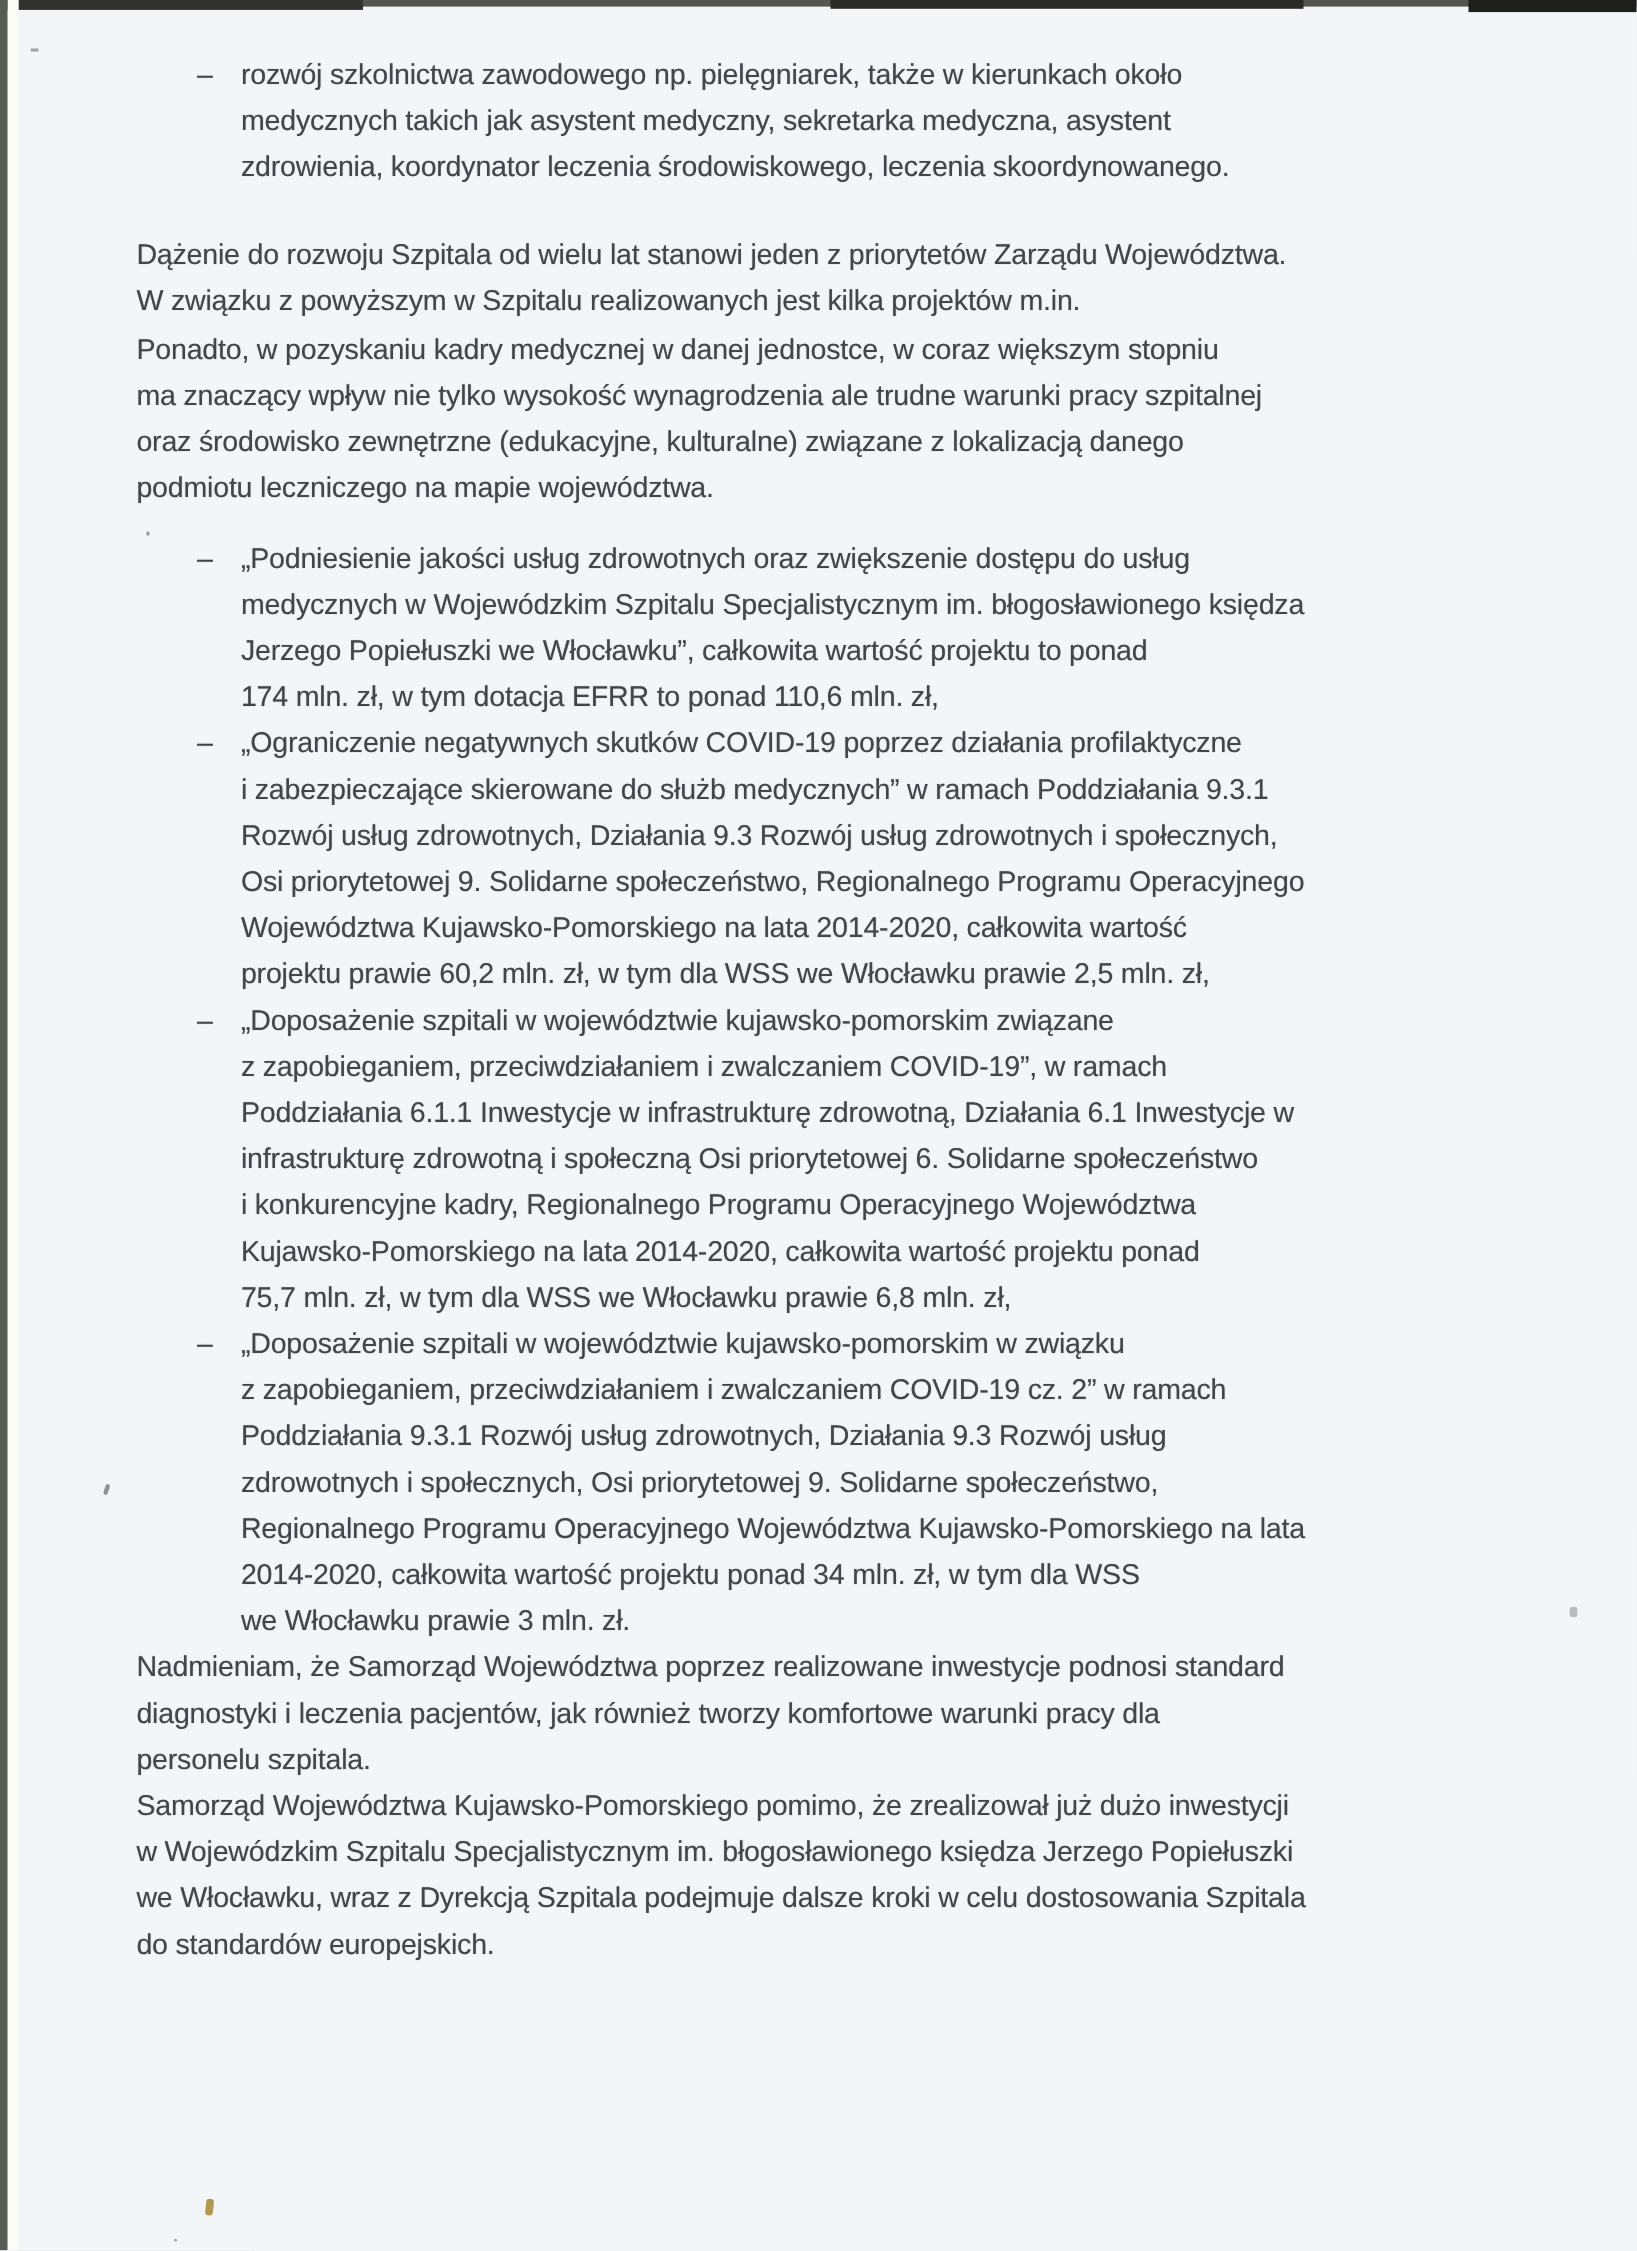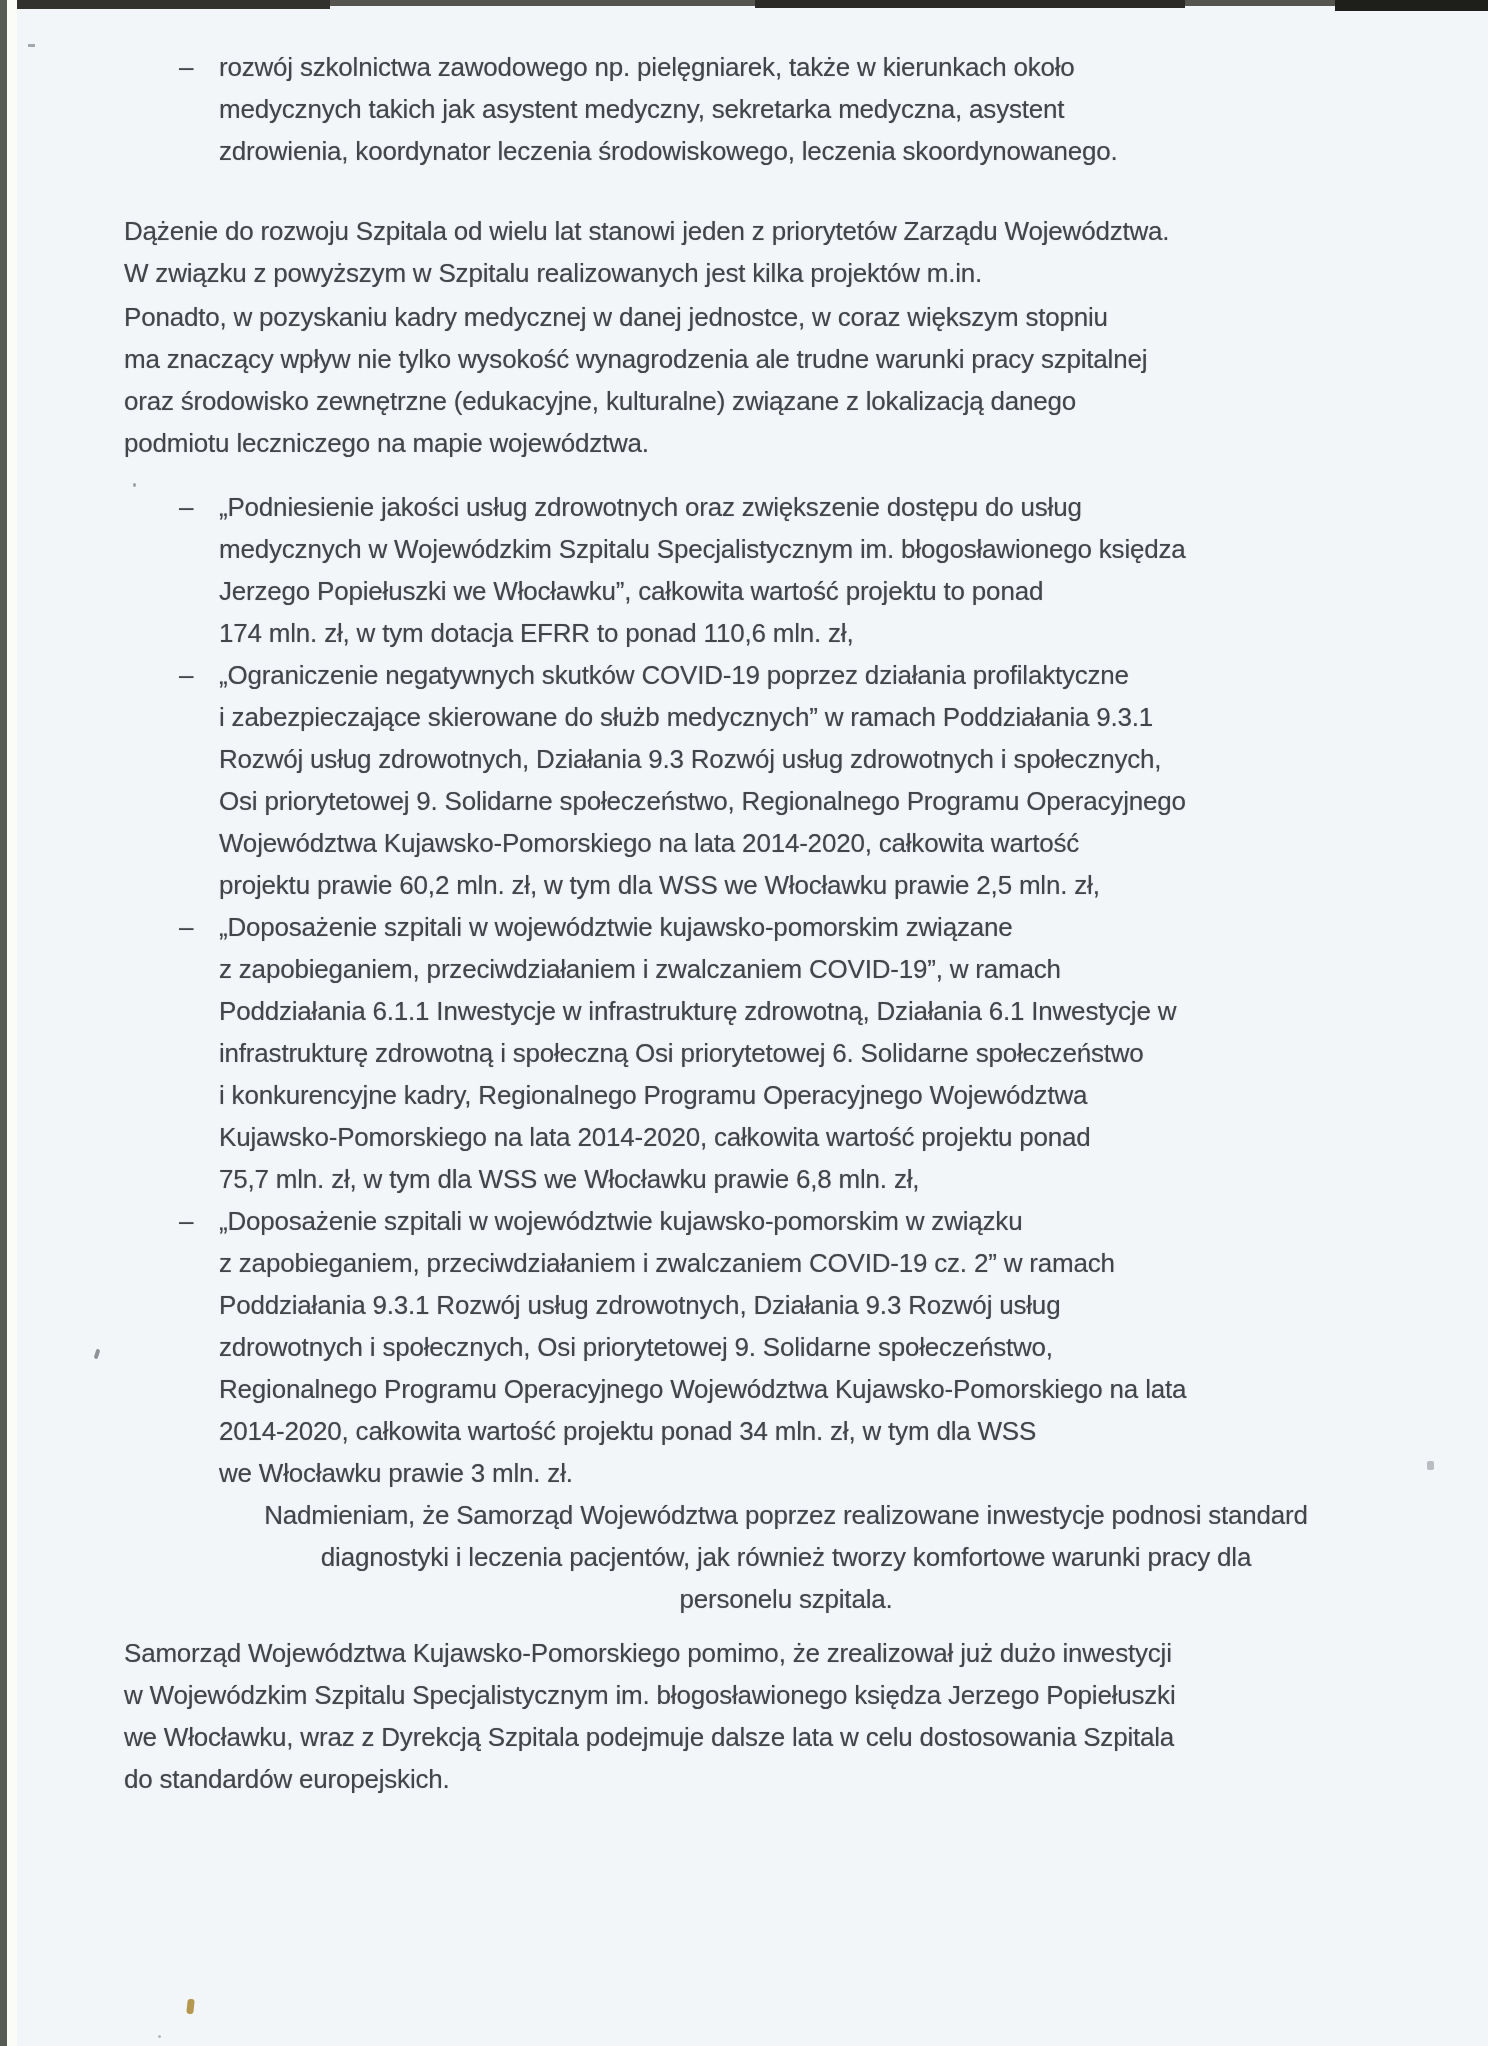--- a/index.html
+++ b/index.html
@@ -24,21 +24,21 @@
     font-size:26px;line-height:42px;letter-spacing:-0.2px;
     text-shadow:0 0 1px rgba(66,69,74,0.45);
   }
   .para{margin:0;white-space:pre-line;}
   .bullet{display:flex;align-items:flex-start;}
   .bullet .dash{flex:0 0 40px;margin-left:55px;}
   .bullet .btext{white-space:pre-line;flex:1 1 auto;}
   .b-intro{margin-bottom:38px;}
   .p-ponadto{margin-bottom:22px;}
   .p-dazenie{margin-bottom:2px;}
-  .p-nadmieniam{margin-bottom:12px;text-align:center;}
+  .p-nadmieniam{}
   
   .speck{position:absolute;}
   .speck-tan{left:187px;top:1999px;width:7px;height:15px;background:#b5974f;border-radius:3px;transform:rotate(6deg);}
   .speck-comma{left:95px;top:1349px;width:4px;height:10px;background:#8f9296;border-radius:2px;transform:rotate(18deg);}
   .speck-gray{left:1427px;top:1461px;width:7px;height:9px;background:#b9bdc2;border-radius:2px;}
   .speck-dot1{left:28px;top:44px;width:7px;height:3px;background:#a3a8ac;}
   .speck-dot2{left:133px;top:483px;width:3px;height:4px;background:#9aa0a4;border-radius:50%;}
   .speck-dot3{left:158px;top:2035px;width:3px;height:3px;background:#b3b7bb;border-radius:50%;}
 </style>
 </head>
@@ -109,21 +109,21 @@
 2014-2020, całkowita wartość projektu ponad 34 mln. zł, w tym dla WSS
 we Włocławku prawie 3 mln. zł.</div>
     </div>
 
     <p class="para p-nadmieniam">Nadmieniam, że Samorząd Województwa poprzez realizowane inwestycje podnosi standard
 diagnostyki i leczenia pacjentów, jak również tworzy komfortowe warunki pracy dla
 personelu szpitala.</p>
 
     <p class="para p-samorzad">Samorząd Województwa Kujawsko-Pomorskiego pomimo, że zrealizował już dużo inwestycji
 w Wojewódzkim Szpitalu Specjalistycznym im. błogosławionego księdza Jerzego Popiełuszki
-we Włocławku, wraz z Dyrekcją Szpitala podejmuje dalsze lata w celu dostosowania Szpitala
+we Włocławku, wraz z Dyrekcją Szpitala podejmuje dalsze kroki w celu dostosowania Szpitala
 do standardów europejskich.</p>
 
   </div>
 
   <div class="speck speck-tan"></div>
   <div class="speck speck-comma"></div>
   <div class="speck speck-gray"></div>
   <div class="speck speck-dot1"></div>
   <div class="speck speck-dot2"></div>
   <div class="speck speck-dot3"></div>

